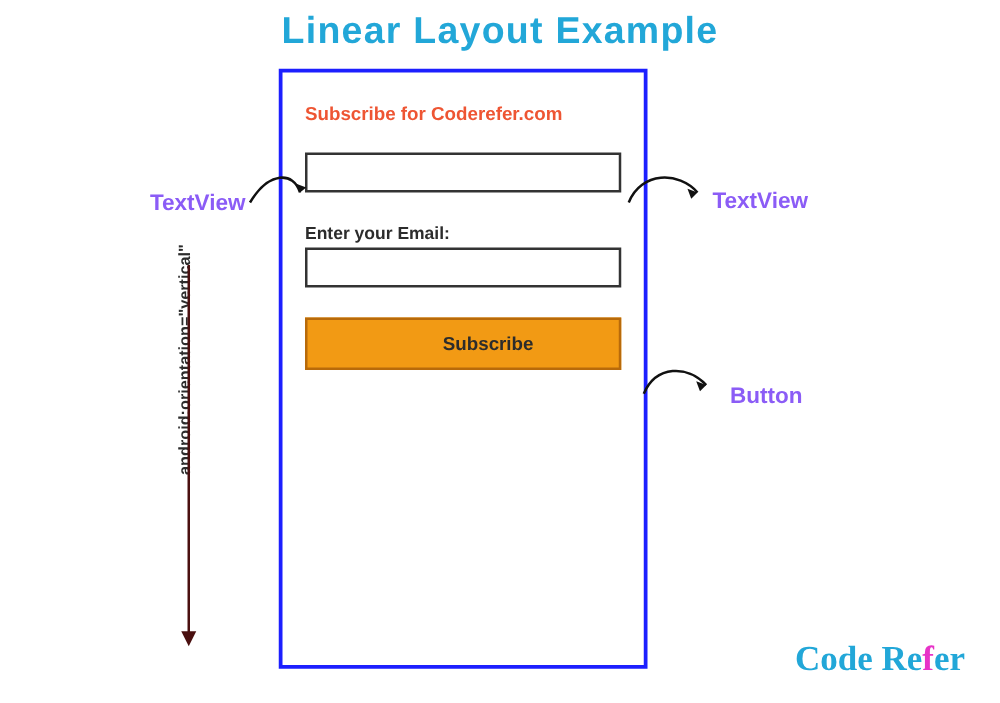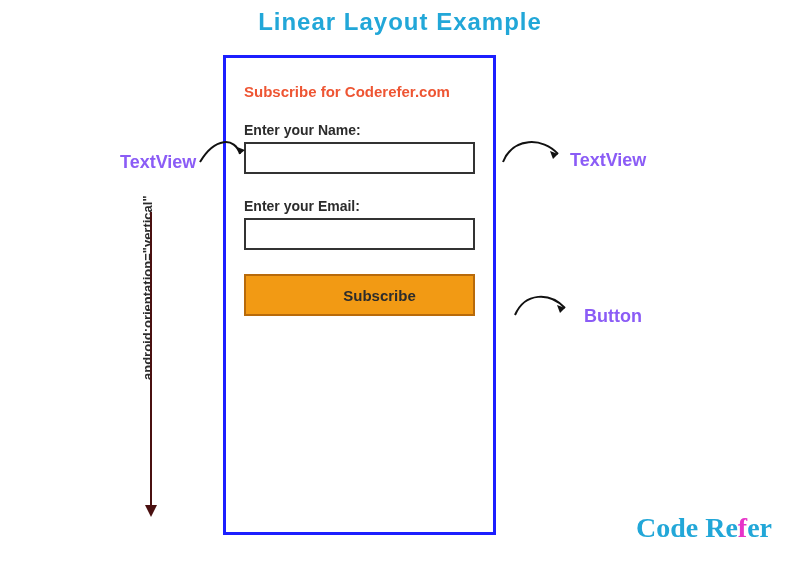--- a/index.html
+++ b/index.html
@@ -9,29 +9,29 @@
     background: #ffffff;
     font-family: "Comic Sans MS", "Segoe Script", cursive, sans-serif;
     position: relative;
   }
   .title {
     position: absolute;
     top: 8px;
     left: 50%;
     transform: translateX(-50%);
     color: #22a7d8;
-    font-size: 24px;
+    font-size: 30px;
     font-weight: bold;
     letter-spacing: 1px;
   }
   .phone-frame {
     position: absolute;
     left: 223px;
     top: 55px;
-    width: 273px;
+    width: 295px;
     height: 480px;
     border: 3px solid #1c1fff;
     background: #ffffff;
     padding: 25px 18px 18px 18px;
   }
   .subscribe-heading {
     color: #ee5533;
     font-weight: bold;
     font-size: 15px;
     margin-bottom: 22px;
@@ -115,21 +115,20 @@
   .logo .r2 { color: #e733c8; }
 </style>
 </head>
 <body>
 
 <div class="title">Linear Layout Example</div>
 
 <div class="phone-frame">
   <div class="subscribe-heading">Subscribe for Coderefer.com</div>
 
-  <div class="label">Enter your Name:</div>
   <div class="input-box"></div>
 
   <div class="label">Enter your Email:</div>
   <div class="input-box"></div>
 
   <div class="button">
     <span>Subscribe</span>
   </div>
 </div>
 

